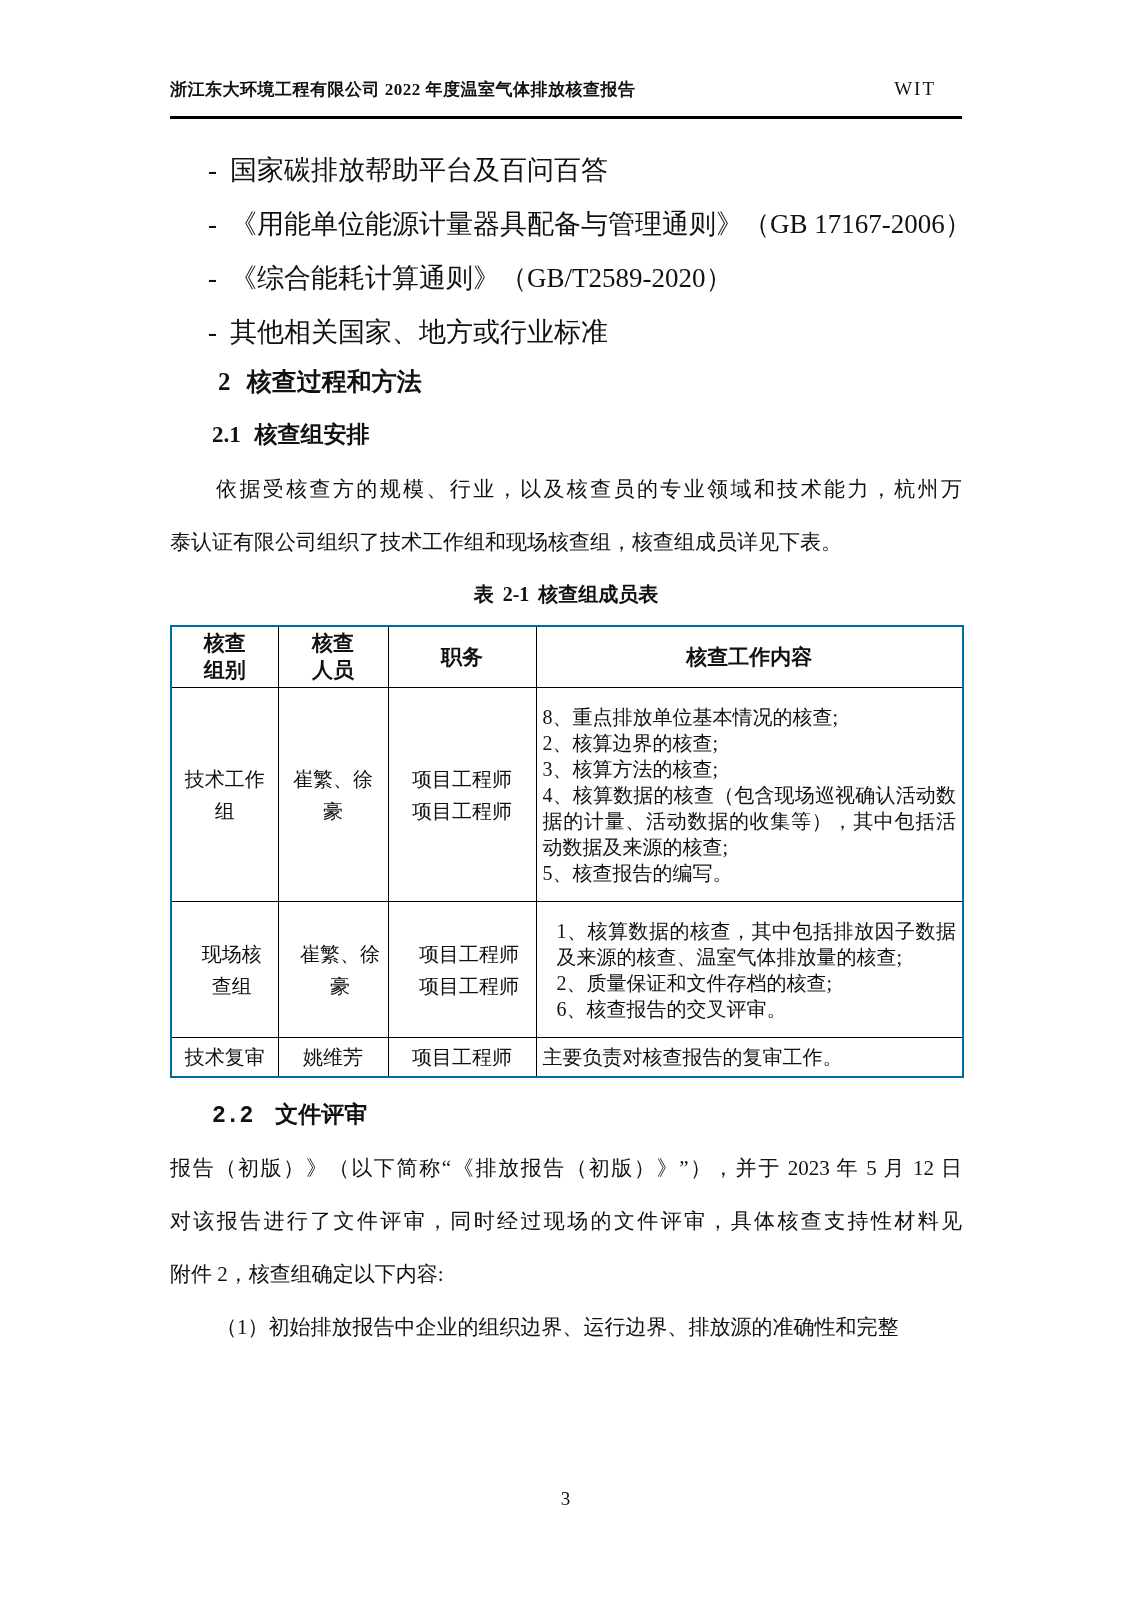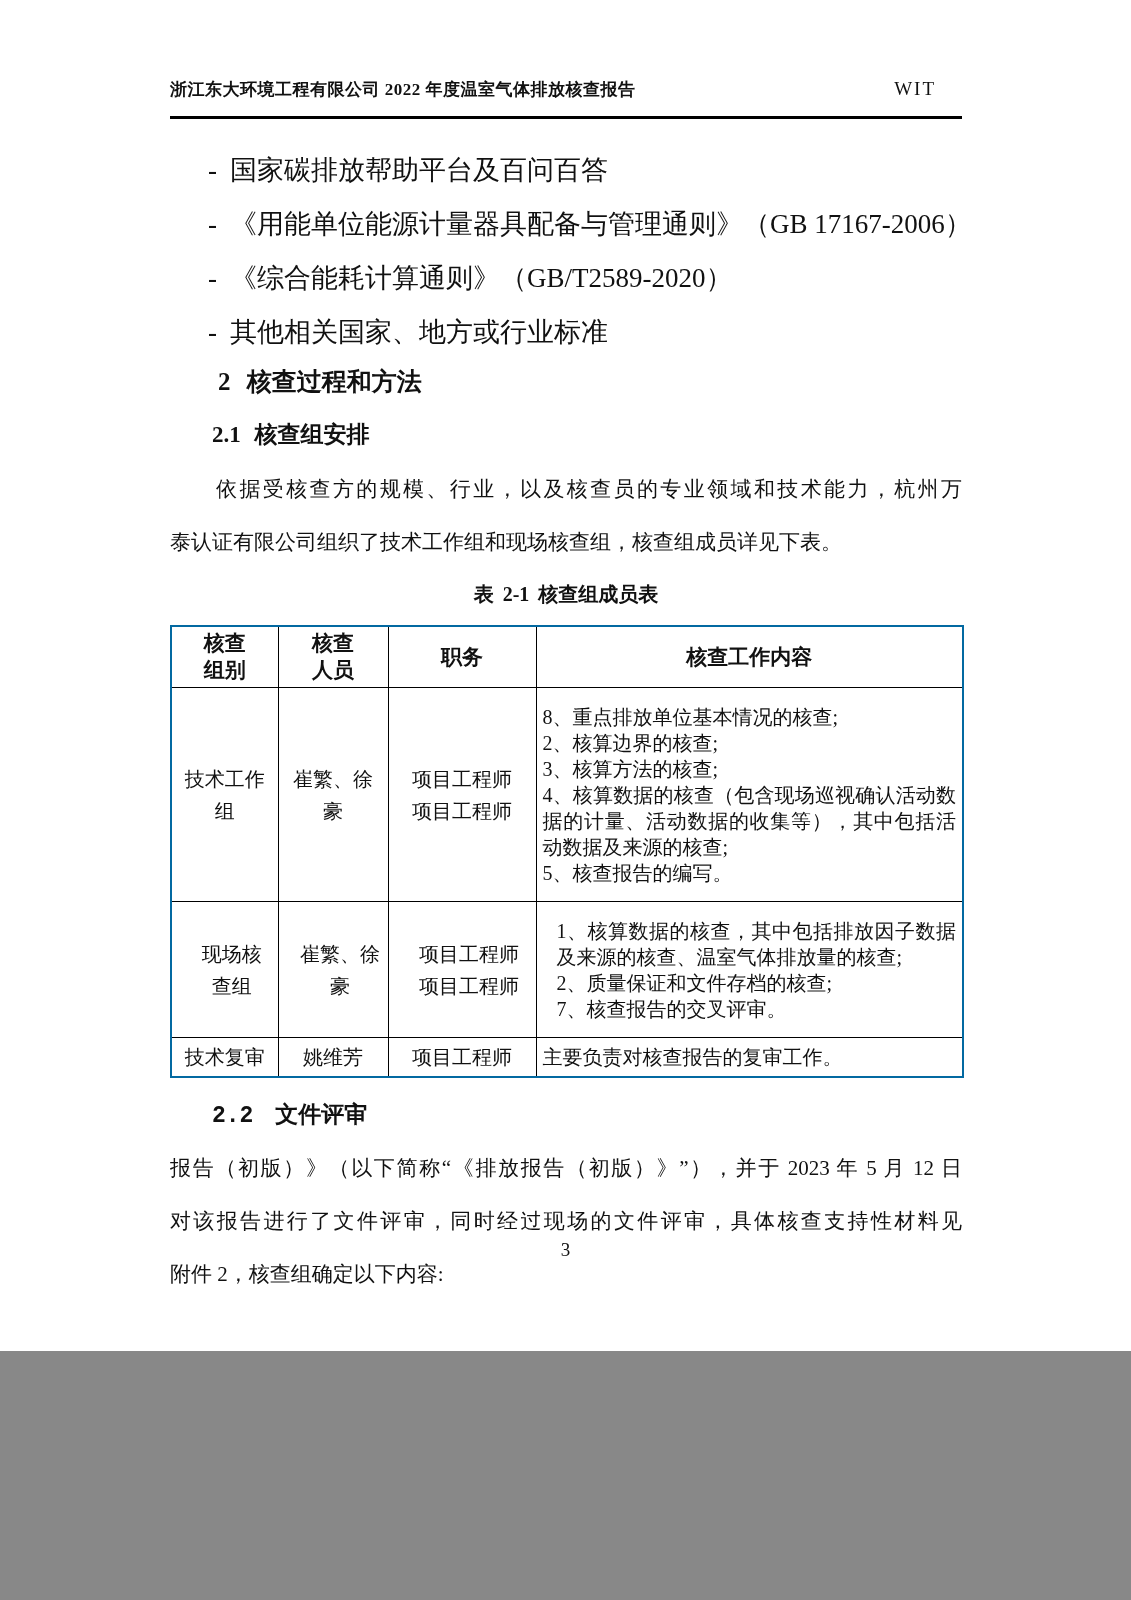--- a/index.html
+++ b/index.html
@@ -1,18 +1,18 @@
 <!DOCTYPE html>
 <html><head>
 <meta charset="utf-8">
 <style>
   html,body { margin:0; padding:0; background:#888; }
   .page {
     position: relative;
-    width: 1131px; height: 1351px;
+    width: 1131px; height: 1600px;
     margin: 0 auto;
     background: #ffffff;
     color: #111111;
     font-family: "Liberation Serif", "DejaVu Serif", serif;
     box-sizing: border-box;
     padding: 78px 169px 0 170px;
     overflow: hidden;
   }
   .hdr {
     display: flex; justify-content: space-between; align-items: baseline;
@@ -163,21 +163,21 @@
       <tr class="r2">
         <td class="ccell">现场核查组</td>
         <td class="ccell">崔繁、徐豪</td>
         <td class="ccell">
           <div>项目工程师</div>
           <div>项目工程师</div>
         </td>
         <td class="tcell">
           <p>1、核算数据的核查，其中包括排放因子数据及来源的核查、温室气体排放量的核查;</p>
           <p>2、质量保证和文件存档的核查;</p>
-          <p>7、核查报告的交叉评审。</p>
+          <p>6、核查报告的交叉评审。</p>
         </td>
       </tr>
       <tr class="r3">
         <td class="ccell">技术复审</td>
         <td class="ccell">姚维芳</td>
         <td class="ccell">
           <div>项目工程师</div>
         </td>
         <td class="tcell">
           <p>主要负责对核查报告的复审工作。</p>
@@ -185,17 +185,18 @@
       </tr>
     </tbody>
   </table>
 
   <div class="heading2 later">2.2 文件评审</div>
 
   <div class="para second">
     <div class="pline jfull">报告（初版）》（以下简称“《排放报告（初版）》”），并于 2023 年 5 月 12 日</div>
     <div class="pline jfull">对该报告进行了文件评审，同时经过现场的文件评审，具体核查支持性材料见</div>
     <div class="pline">附件 2，核查组确定以下内容:</div>
+    <div class="pline ind">（1）初始排放报告中企业的组织边界、运行边界、排放源的准确性和完整</div>
   </div>
 
   <div class="page-number">3</div>
 
 </div>
 
 </body></html>

